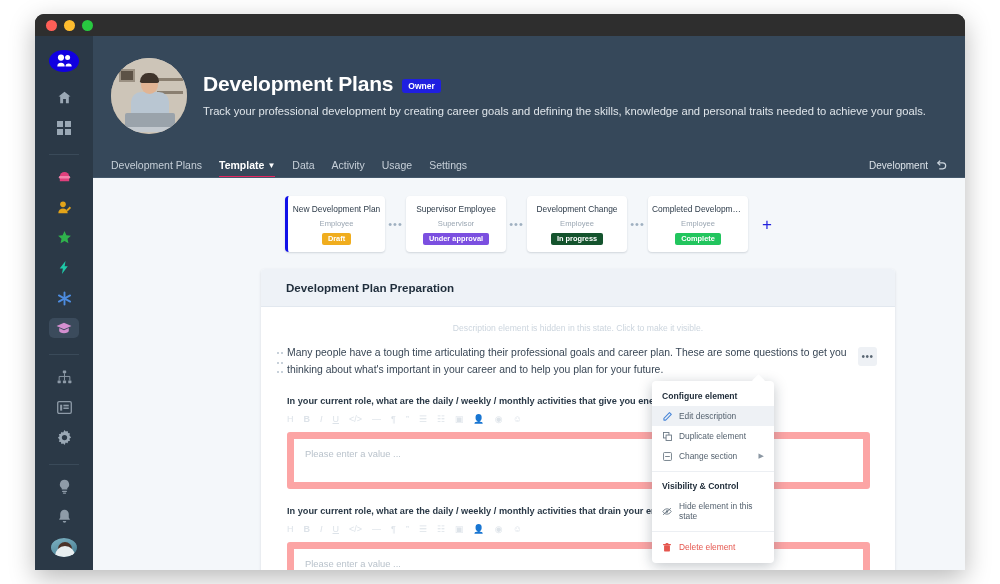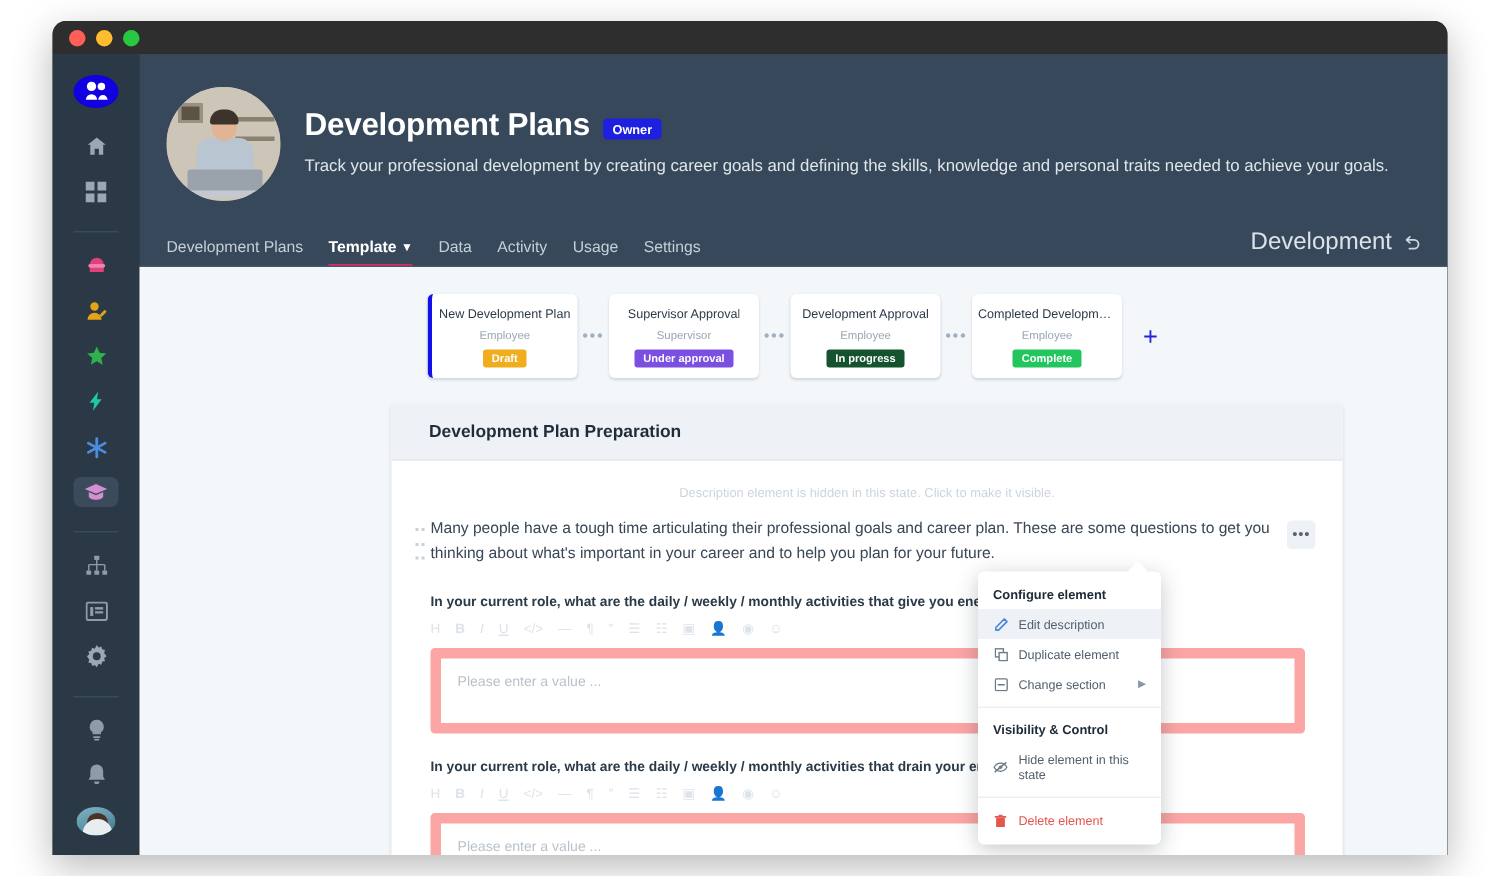--- a/index.html
+++ b/index.html
@@ -76,21 +76,21 @@
   }
   .psub { font-size: 11.2px; color: #dfe5ea; margin-top: 9px; }
 
   .navbar { margin-top: 18px; padding: 0 18px; display: flex; align-items: flex-end; position: relative; height: 26px; }
   .navtabs { display: flex; gap: 17px; }
   .ntab { font-size: 10.5px; color: #c6cfd8; padding-bottom: 7px; position: relative; white-space: nowrap; }
   .ntab.act { color: #ffffff; font-weight: bold; }
   .ntab.act::after { content: ''; position: absolute; left: 0; right: 0; bottom: 0; height: 2.5px; background: #e8255f; }
   .chev { display: inline-block; margin-left: 3px; font-size: 8px; position: relative; top: -1px; }
   .nav-right { margin-left: auto; display: flex; align-items: center; gap: 7px; padding-bottom: 7px; }
-  .nav-right .lbl { font-size: 16px; color: #dbe2e8; text-align: center; }
+  .nav-right .lbl { font-size: 10px; color: #dbe2e8; text-align: center; }
   .nav-underline { position:absolute; left:0; right:0; bottom:0; height:1px; background:#44586b; }
 
   
   .canvas { flex: 1; background: #f4f7fa; overflow: hidden; position: relative; }
 
   .states { display: flex; align-items: center; padding: 18px 0 0 192px; gap: 0; }
   .scard {
     width: 100px; height: 56px; background: #fff; border-radius: 4px;
     box-shadow: 0 1px 2px rgba(20,40,60,.16);
     display: flex; flex-direction: column; align-items: center;
@@ -326,27 +326,27 @@
       <div class="canvas">
 
         <div class="states">
           <div class="scard first">
             <div class="nm">New Development Plan</div>
             <div class="role">Employee</div>
             <div class="pill" style="background:#f0ad1e">Draft</div>
           </div>
           <div class="conn">•••</div>
           <div class="scard">
-            <div class="nm">Supervisor Approval</div>
+            <div class="nm">Supervisor Employee</div>
             <div class="role">Supervisor</div>
             <div class="pill" style="background:#7b4fe0">Under approval</div>
           </div>
           <div class="conn">•••</div>
           <div class="scard">
-            <div class="nm">Development Approval</div>
+            <div class="nm">Development Change</div>
             <div class="role">Employee</div>
             <div class="pill" style="background:#14532d">In progress</div>
           </div>
           <div class="conn">•••</div>
           <div class="scard">
             <div class="nm">Completed Developme...</div>
             <div class="role">Employee</div>
             <div class="pill" style="background:#22c55e">Complete</div>
           </div>
           <div class="addbtn">+</div>

